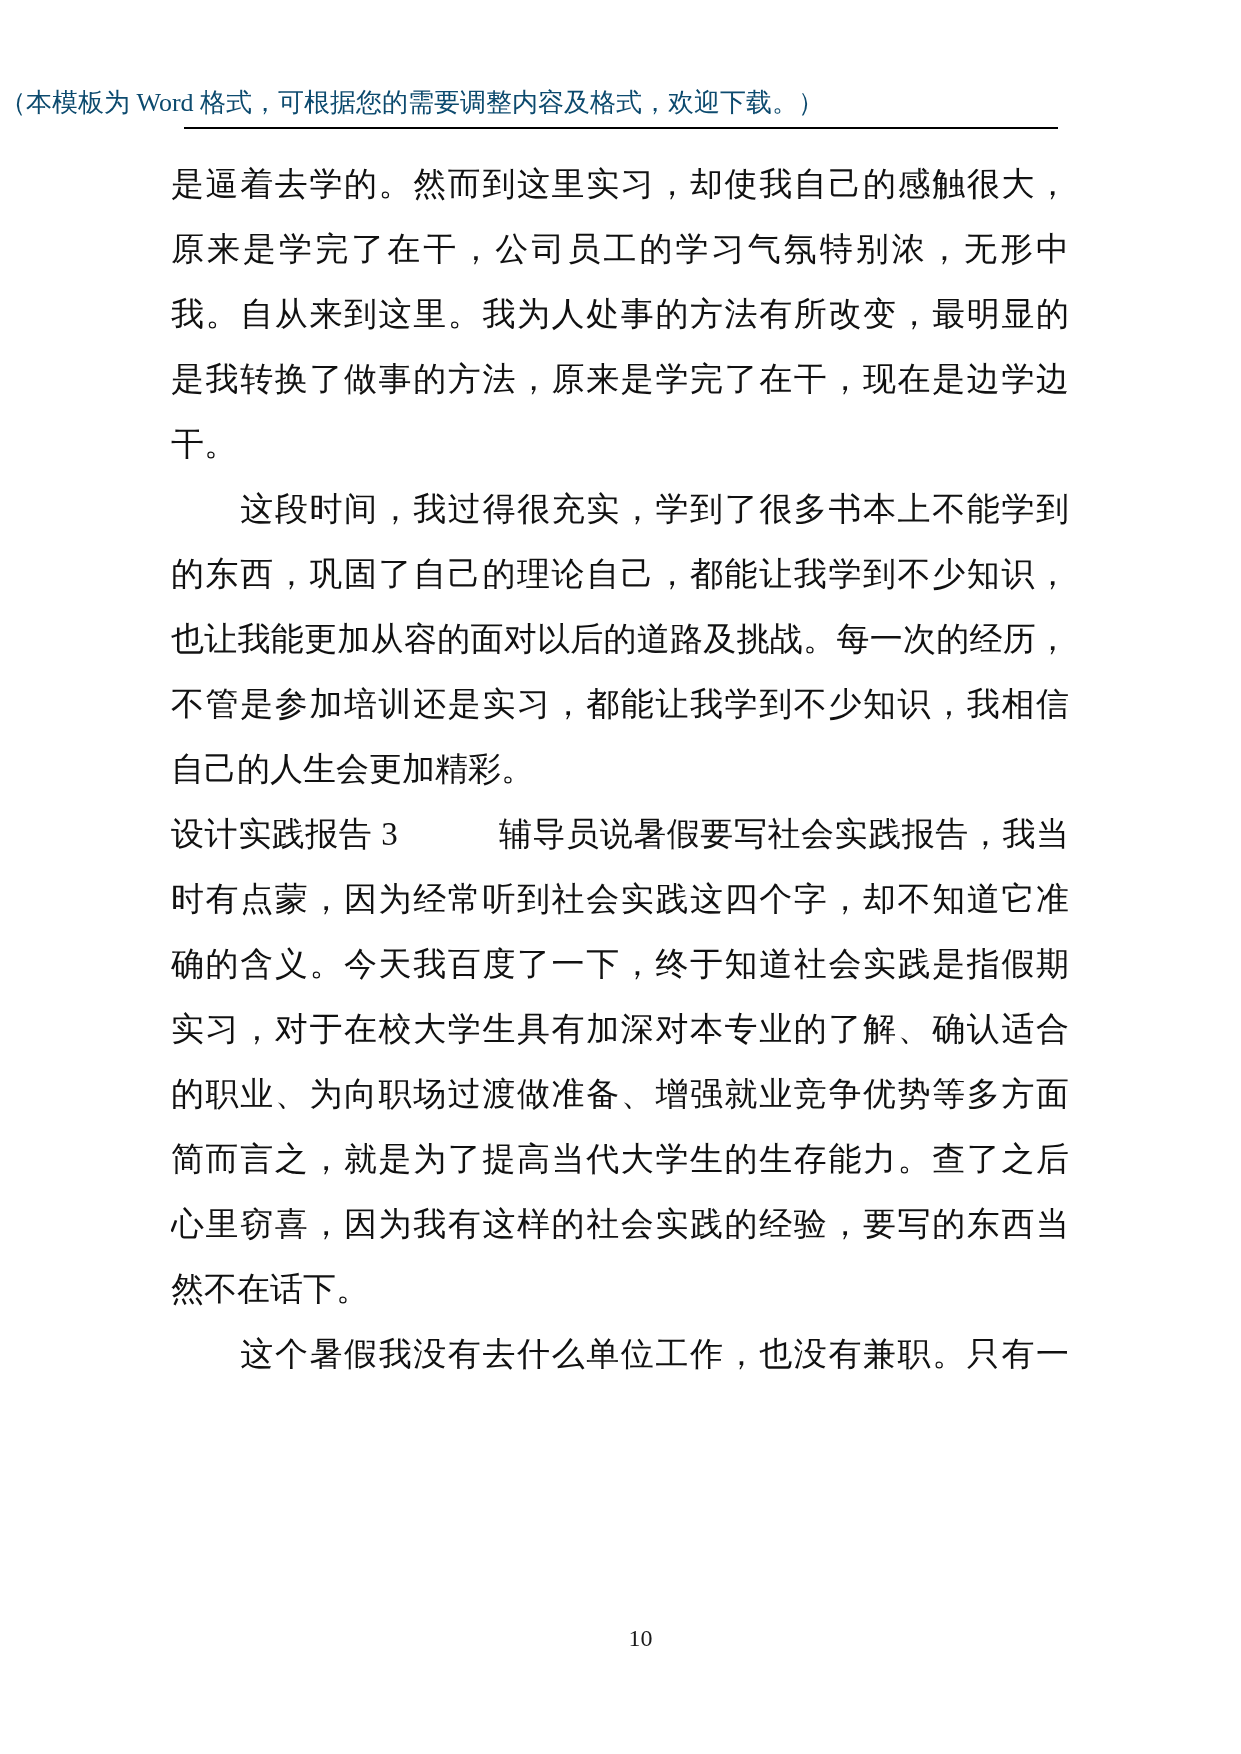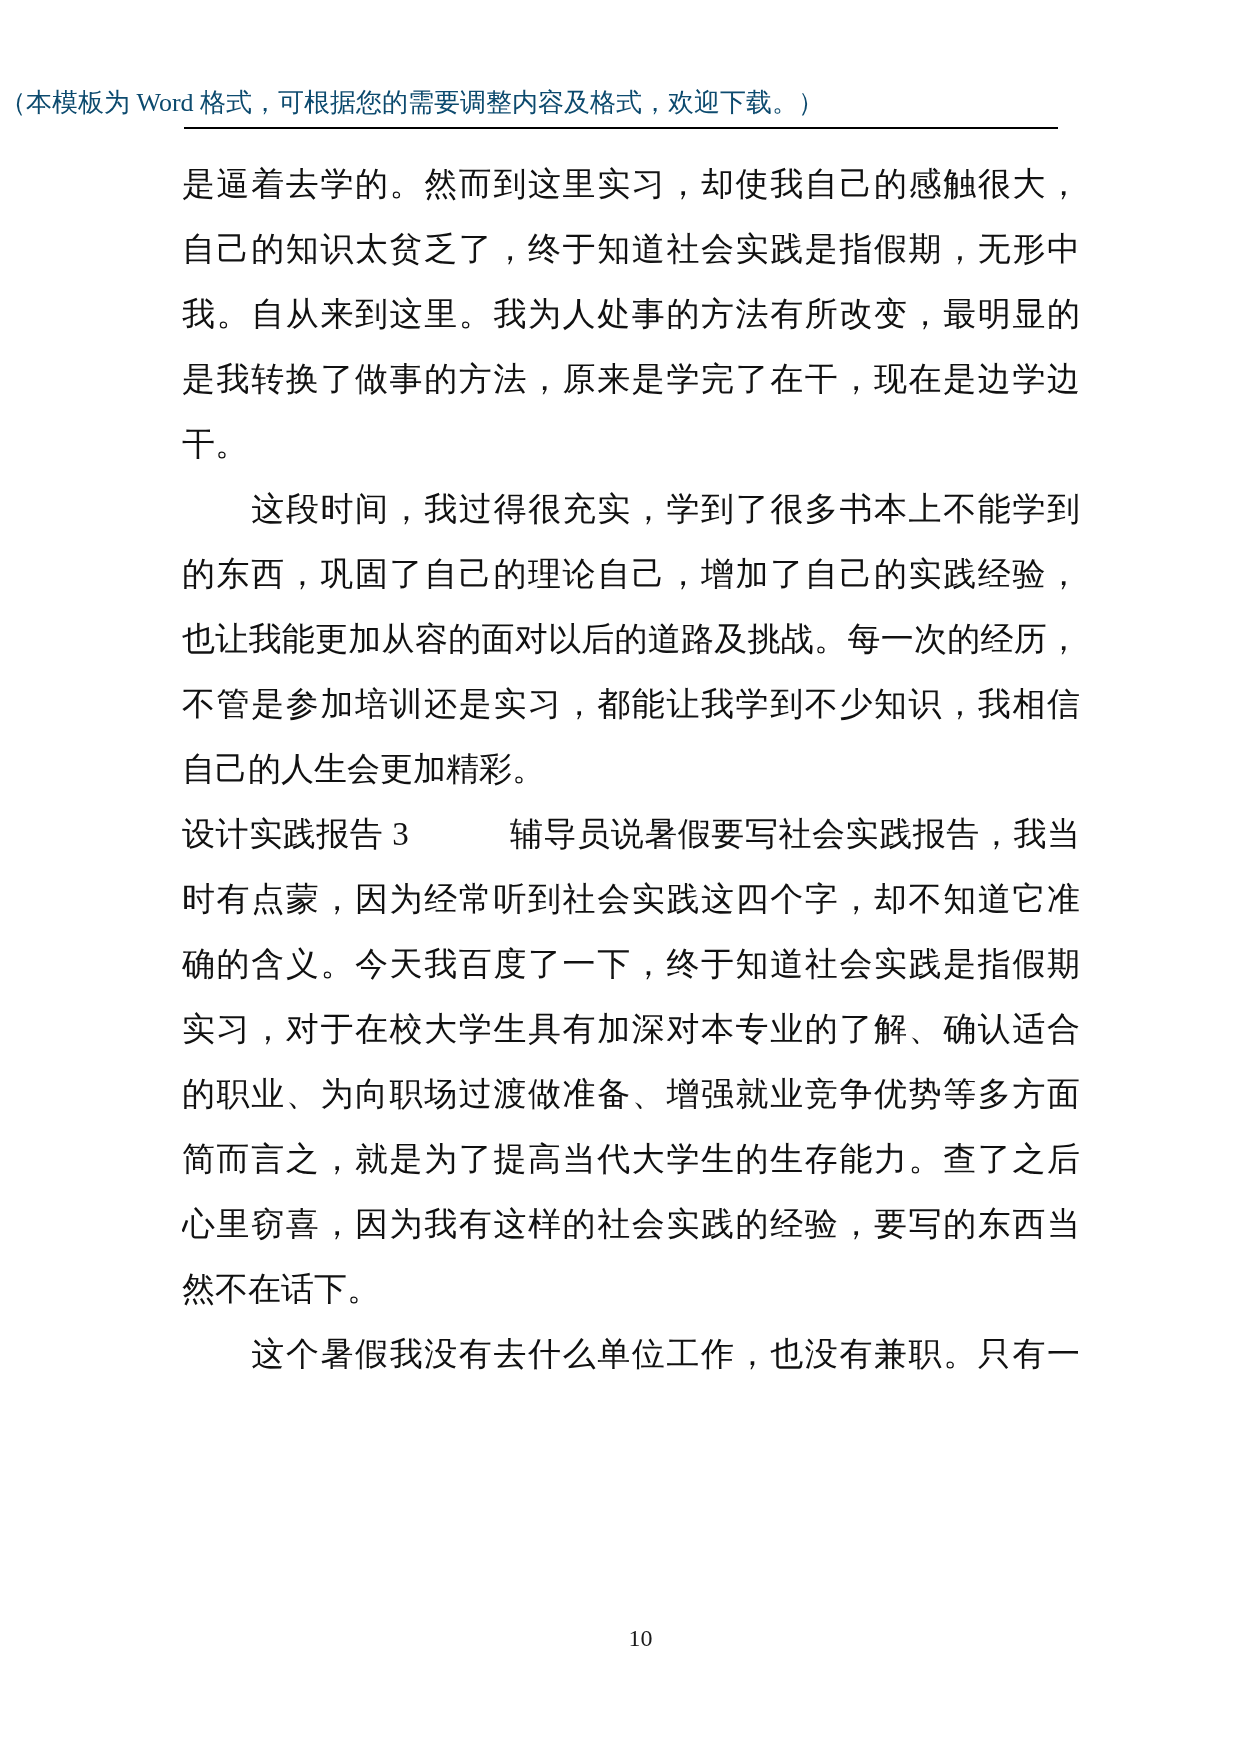--- a/index.html
+++ b/index.html
@@ -31,21 +31,21 @@
     position: absolute;
     top: 127px;
     left: 184px;
     width: 874px;
     height: 2px;
     background: #000000;
   }
   .doc-body {
     position: absolute;
     top: 152px;
-    left: 182px;
+    left: 171px;
     width: 898px;
     font-size: 33px;
     line-height: 65px;
     color: #111111;
   }
   .line {
     width: 898px;
     height: 65px;
     overflow: hidden;
     text-align: justify;
@@ -75,26 +75,26 @@
 <body>
 
 <div class="page">
 
   <div class="header-notice">（本模板为 Word 格式，可根据您的需要调整内容及格式，欢迎下载。）</div>
 
   <div class="header-rule"></div>
 
   <div class="doc-body">
     <div class="line">是逼着去学的。然而到这里实习，却使我自己的感触很大，</div>
-    <div class="line">自己的知识太贫乏了，终于知道社会实践是指假期，无形中</div>
+    <div class="line">原来是学完了在干，公司员工的学习气氛特别浓，无形中</div>
     <div class="line">我。自从来到这里。我为人处事的方法有所改变，最明显的</div>
     <div class="line">是我转换了做事的方法，原来是学完了在干，现在是边学边</div>
     <div class="line short">干。</div>
     <div class="line indent">这段时间，我过得很充实，学到了很多书本上不能学到</div>
-    <div class="line">的东西，巩固了自己的理论自己，增加了自己的实践经验，</div>
+    <div class="line">的东西，巩固了自己的理论自己，都能让我学到不少知识，</div>
     <div class="line">也让我能更加从容的面对以后的道路及挑战。每一次的经历，</div>
     <div class="line">不管是参加培训还是实习，都能让我学到不少知识，我相信</div>
     <div class="line short">自己的人生会更加精彩。</div>
     <div class="line">设计实践报告 3　　　辅导员说暑假要写社会实践报告，我当</div>
     <div class="line">时有点蒙，因为经常听到社会实践这四个字，却不知道它准</div>
     <div class="line">确的含义。今天我百度了一下，终于知道社会实践是指假期</div>
     <div class="line">实习，对于在校大学生具有加深对本专业的了解、确认适合</div>
     <div class="line">的职业、为向职场过渡做准备、增强就业竞争优势等多方面</div>
     <div class="line">简而言之，就是为了提高当代大学生的生存能力。查了之后</div>
     <div class="line">心里窃喜，因为我有这样的社会实践的经验，要写的东西当</div>

